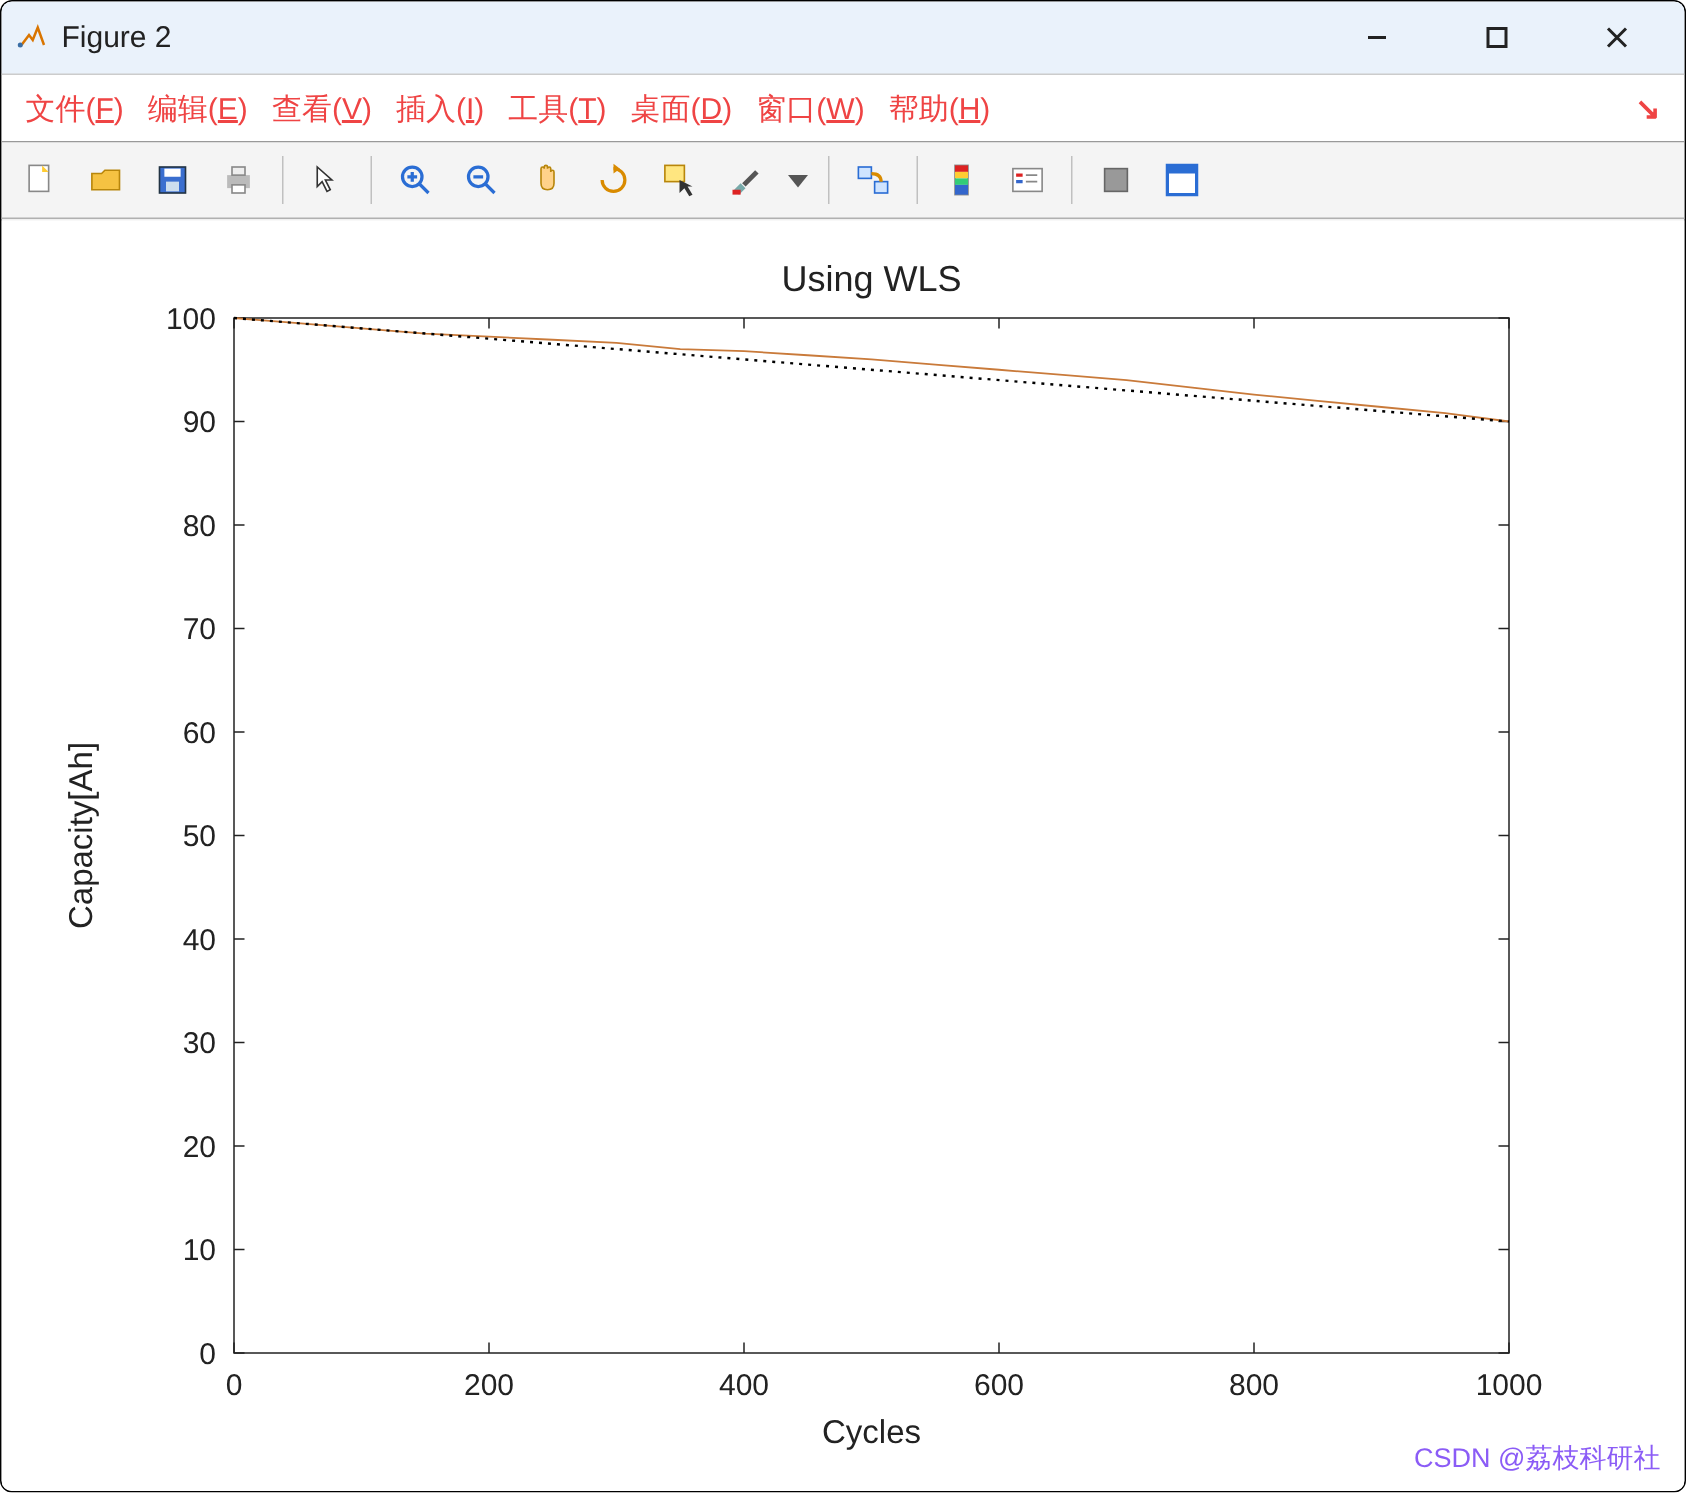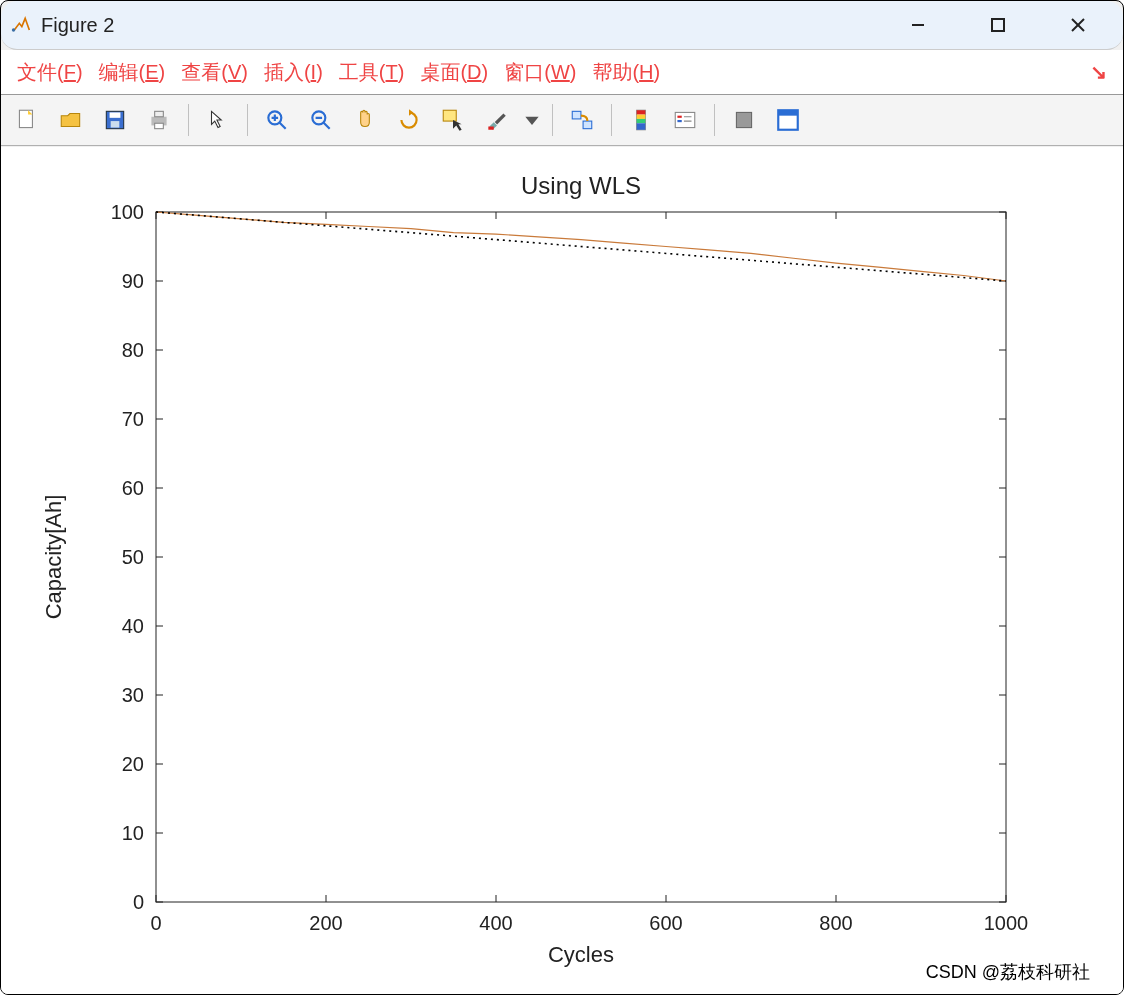--- a/index.html
+++ b/index.html
@@ -1,35 +1,35 @@
 <!DOCTYPE html>
 <html><head>
 <meta charset="utf-8">
 <style>
   html,body{margin:0;padding:0;font-family:"Segoe UI", "Microsoft YaHei", Arial, sans-serif;background:#fff;user-select:none;}
   .window{width:1124px;height:995px;border:1px solid #000;box-sizing:border-box;position:relative;border-radius:8px;overflow:hidden;background:#f0f0f0;}
-  .titlebar{height:48px;background:#eaf2fb;display:flex;align-items:center;padding:0 10px;border-bottom:1px solid #ccc;border-radius:16px;}
+  .titlebar{height:48px;background:#eaf2fb;display:flex;align-items:center;padding:0 10px;border-bottom:1px solid #ccc;}
   .titlebar .icon{width:20px;height:20px;margin-right:10px;display:inline-block;}
   .titlebar .title{font-size:20px;color:#222;}
   .winbtns{margin-left:auto;display:flex;gap:30px;padding-right:10px;}
   .winbtn{width:50px;height:40px;display:flex;align-items:center;justify-content:center;font-size:20px;}
   .menubar{height:44px;background:#fff;display:flex;align-items:center;padding:0 8px;border-bottom:1px solid #999;font-size:20px;color:#ef4444;}
   .menuitem{margin:0 8px;}
   .menuitem .u{text-decoration:underline;}
   .menubar .rhs{margin-left:auto;margin-right:8px;font-weight:bold;}
   .toolbar{height:50px;background:#f4f4f4;display:flex;align-items:center;padding:0 6px;border-bottom:1px solid #b0b0b0;gap:4px;}
   .tbtn{width:38px;height:36px;display:flex;align-items:center;justify-content:center;border:1px solid transparent;border-radius:3px;}
   .tbtn svg{width:26px;height:26px;}
   .sep{width:1px;height:32px;background:#c0c0c0;margin:0 5px;}
   .plot-area{position:absolute;left:0;right:0;top:146px;bottom:0;background:#fff;}
   .plot-svg{position:absolute;left:0;top:0;}
   .axis-text{font-family:Arial,sans-serif;font-size:20px;fill:#222;}
   .axis-label{font-family:Arial,sans-serif;font-size:22px;fill:#222;}
   .chart-title{font-family:Arial,sans-serif;font-size:24px;fill:#222;}
-  .watermark{position:absolute;right:33px;bottom:10px;color:#000000;font-size:18px;pointer-events:none;}
+  .watermark{position:absolute;right:16px;bottom:10px;color:#8b5cf6;font-size:18px;pointer-events:none;}
 </style>
 </head>
 <body>
 
 <div class="window">
 
   <div class="titlebar">
     <span class="icon">
       <svg viewBox="0 0 24 24">
           <path d="M4 18 L10 10 L13 14 L17 4 L22 18" fill="none" stroke="#d97500" stroke-width="2"></path>

